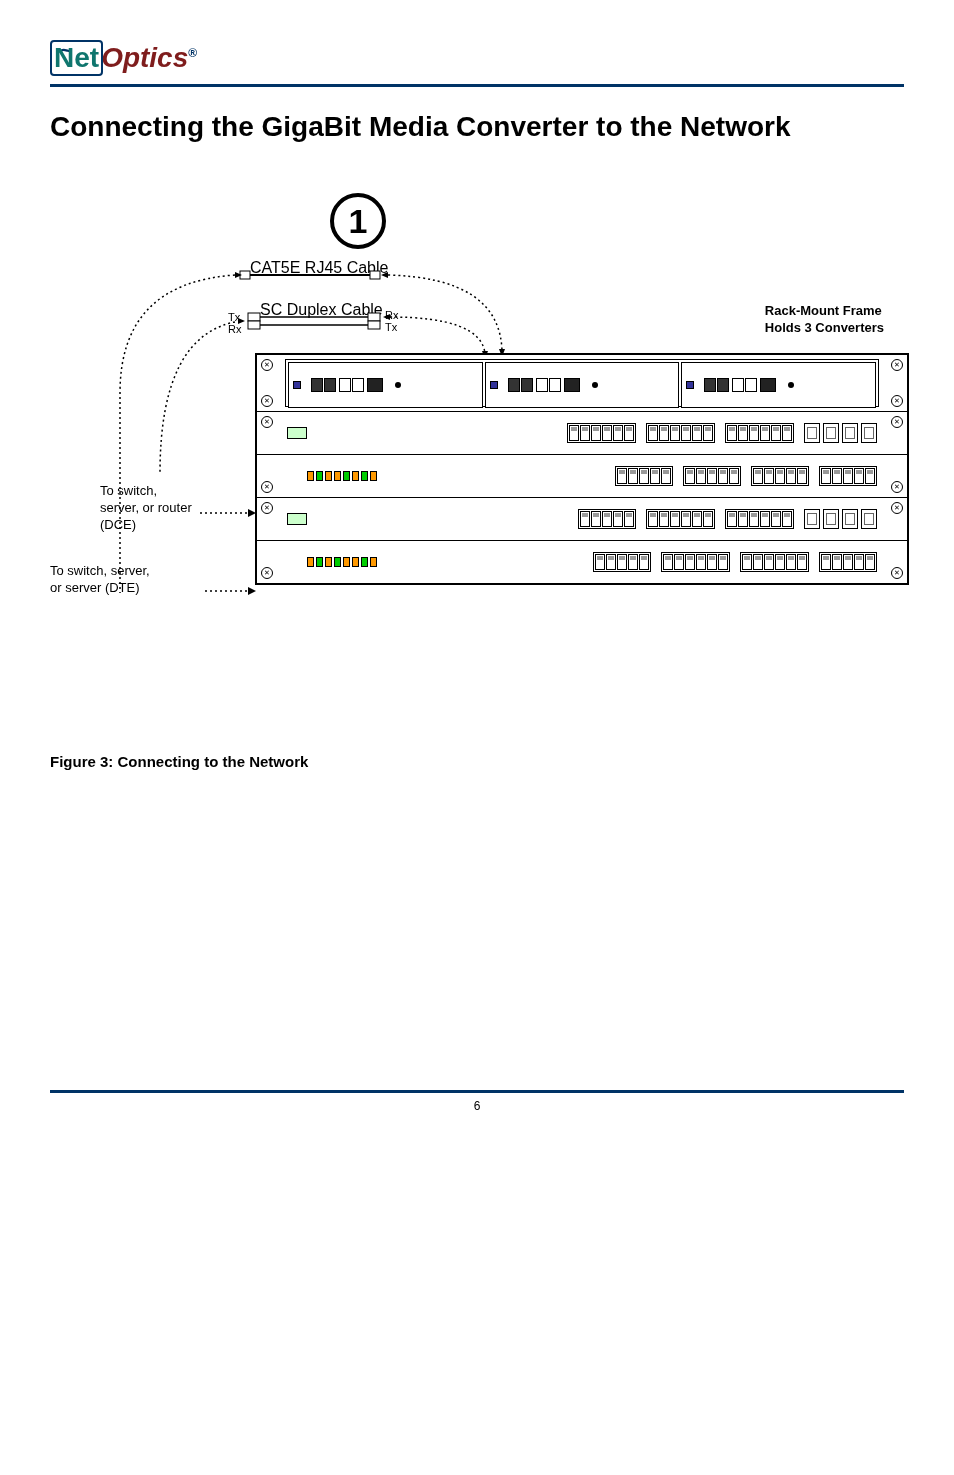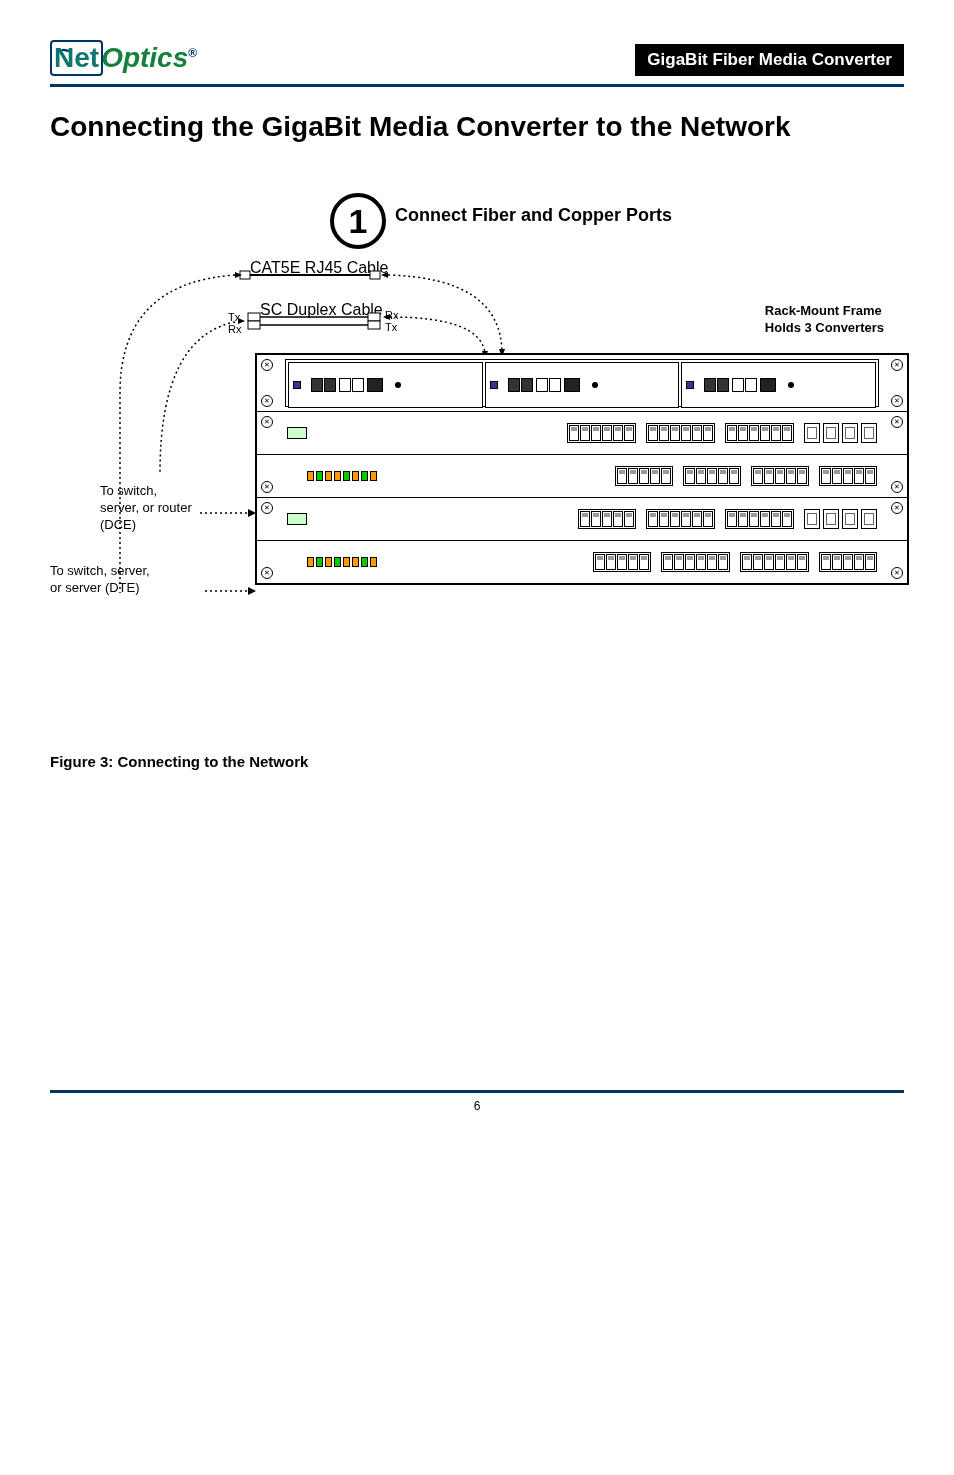--- a/index.html
+++ b/index.html
@@ -1,19 +1,19 @@
 <!DOCTYPE html>
 <html><head>
 <meta charset="utf-8">
 <style>
 body{margin:0;padding:40px 50px;font-family:Arial,Helvetica,sans-serif;width:954px;box-sizing:border-box;background:#fff;color:#000}
 .header{display:flex;justify-content:space-between;align-items:flex-end;margin-bottom:8px}
 .logo{font-size:28px;font-weight:bold}
 .logo-net{color:#0f766e;position:relative}
-.logo-optics{color:#15803d;font-style:italic}
+.logo-optics{color:#7f1d1d;font-style:italic}
 .logo-reg{font-size:12px;vertical-align:super;color:#003366}
 .logo-box{display:inline-block;border:2px solid #003366;border-radius:4px;padding:0 2px;margin-right:-2px;position:relative}
 .logo-tilde{position:absolute;top:-4px;left:8px;color:#003366;font-size:22px}
 .title-banner{background:#000;color:#fff;font-weight:bold;padding:6px 12px;font-size:17px}
 .hr1{border:none;border-top:3px solid #003366;margin:2px 0 24px 0}
 .h1{font-size:28px;font-weight:900;font-family:Arial,sans-serif;margin-bottom:50px}
 .diagram{position:relative;height:520px;margin-top:20px}
 .step-circle{position:absolute;left:280px;top:0;width:48px;height:48px;border:4px solid #000;border-radius:50%;display:flex;align-items:center;justify-content:center;font-size:34px;font-weight:900}
 .step-label{position:absolute;left:345px;top:12px;font-size:18px;font-weight:900}
 .cable-label{position:absolute;font-size:16px}
@@ -63,32 +63,30 @@
 </head>
 <body>
 
 <div class="header">
   <div class="logo">
     <span class="logo-box">
       <span class="logo-tilde">~</span>
       <span class="logo-net">Net</span>
     </span><span class="logo-optics">Optics</span><span class="logo-reg">®</span>
   </div>
-  <div class="title-banner">GigaBit Fiber Media Converter</div>
 </div>
 <hr class="hr1">
 
 <div class="h1">Connecting the GigaBit Media Converter to the Network</div>
 
 <div class="diagram">
 
   <div class="step-circle">
     <span>1</span>
   </div>
-  <div class="step-label">Connect Fiber and Copper Ports</div>
 
   <div class="cable-label cable-top">CAT5E RJ45 Cable</div>
   <div class="cable-label cable-mid">SC Duplex Cable</div>
   <div class="tx">Tx</div>
   <div class="rx">Rx</div>
   <div class="rx2">Rx</div>
   <div class="tx2">Tx</div>
 
   <svg class="cable-svg" width="870" height="520">
 

